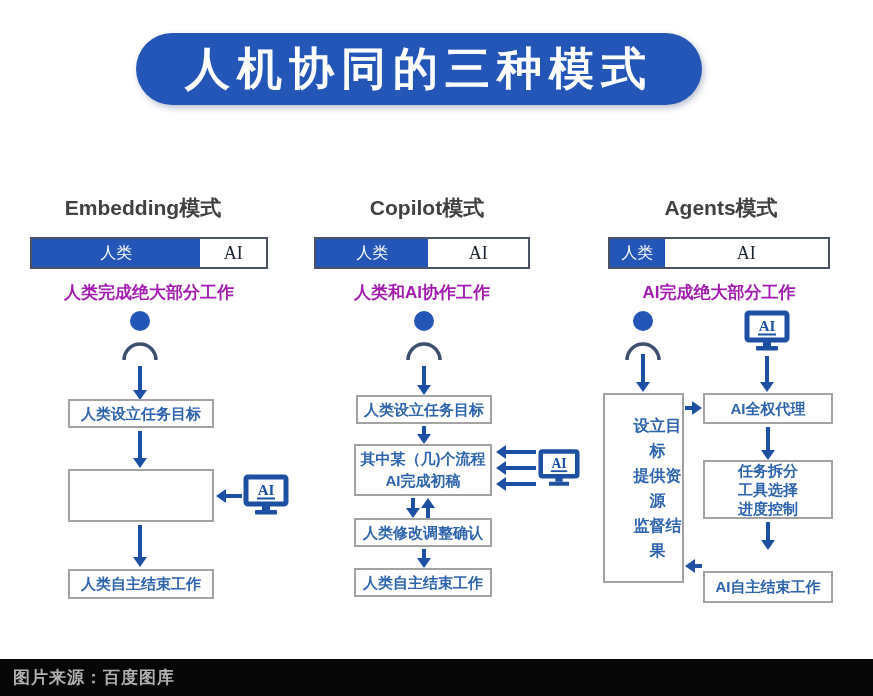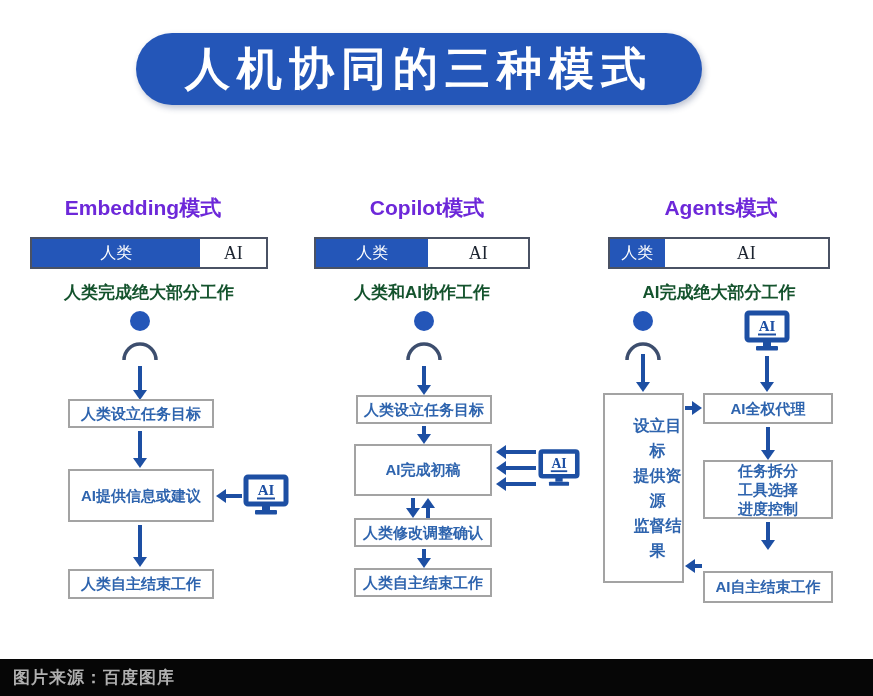--- a/index.html
+++ b/index.html
@@ -10,33 +10,33 @@
   .abs { position:absolute; box-sizing:border-box; }
 
   .title-pill {
     left:136px; top:33px; width:566px; height:72px;
     background:#2456b8; border-radius:37px;
     display:flex; align-items:center; justify-content:center;
     color:#ffffff; font-size:45px; font-weight:bold; letter-spacing:7px;
     box-shadow:2px 3px 6px rgba(30,50,100,0.30);
   }
 
-  .col-header { font-size:21px; font-weight:bold; color:#6d28d9; text-align:center; }
+  .col-header { font-size:21px; font-weight:bold; color:#404040; text-align:center; }
 
   .bar { display:flex; height:32px; border:2px solid #4a5264; background:#ffffff; }
   .bar-human {
     background:#2456b8; color:#ffffff; font-size:16px;
     display:flex; align-items:center; justify-content:center; overflow:hidden;
   }
   .bar-ai {
     flex:1; display:flex; align-items:center; justify-content:center;
     font-family:"Liberation Serif", serif; font-size:18px; color:#1c2430;
   }
 
-  .subtitle { font-size:17px; color:#14532d; text-align:center; font-weight:600; }
+  .subtitle { font-size:17px; color:#a21caf; text-align:center; font-weight:600; }
 
   .fbox {
     background:#ffffff; border:2px solid #a3a3a3; color:#2e64ae;
     font-size:15px; font-weight:600; text-align:center;
     display:flex; flex-direction:column; align-items:center; justify-content:center;
     line-height:22px;
   }
   .fbox.tall { font-size:16px; line-height:25px;padding-left:28px; }
   .fbox.three { line-height:19px; }
 
@@ -98,21 +98,20 @@
     <div class="abs fbox" style="left:68px; top:399px; width:146px; height:29px;">
       <span>人类设立任务目标</span>
     </div>
 
     <div class="abs varrow" style="left:133px; top:431px; height:37px;">
       <span class="shaft"></span>
         <span class="head"></span>
     </div>
 
     <div class="abs fbox" style="left:68px; top:469px; width:146px; height:53px;">
-      <span>AI提供信息或建议</span>
     </div>
 
     <div class="abs harrow" style="left:216px; top:489px; width:26px;">
       <span class="shaft"></span>
         <span class="head"></span>
     </div>
 
     <span class="abs" style="left:243px; top:474px;">
       <svg width="46" height="42" viewBox="0 0 46 42">
         <rect x="3" y="3" width="40" height="27" rx="2" fill="#ffffff" stroke="#1d4fa3" stroke-width="5"></rect>
@@ -162,20 +161,21 @@
     <div class="abs fbox" style="left:356px; top:395px; width:136px; height:29px;">
       <span>人类设立任务目标</span>
     </div>
 
     <div class="abs varrow" style="left:417px; top:426px; height:18px;">
       <span class="shaft"></span>
         <span class="head"></span>
     </div>
 
     <div class="abs fbox" style="left:354px; top:444px; width:138px; height:52px;">
+      <span>其中某（几)个流程</span>
       <span>AI完成初稿</span>
     </div>
 
     <div class="abs harrow" style="left:496px; top:445px; width:40px;">
       <span class="shaft"></span>
         <span class="head"></span>
     </div>
     <div class="abs harrow" style="left:496px; top:461px; width:40px;">
       <span class="shaft"></span>
         <span class="head"></span>

